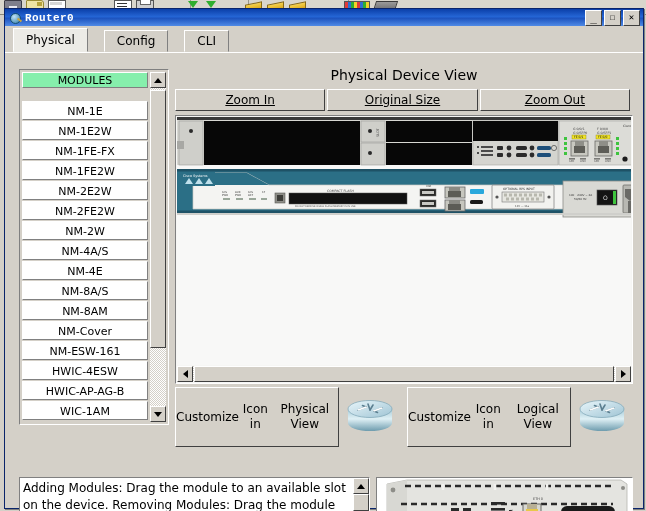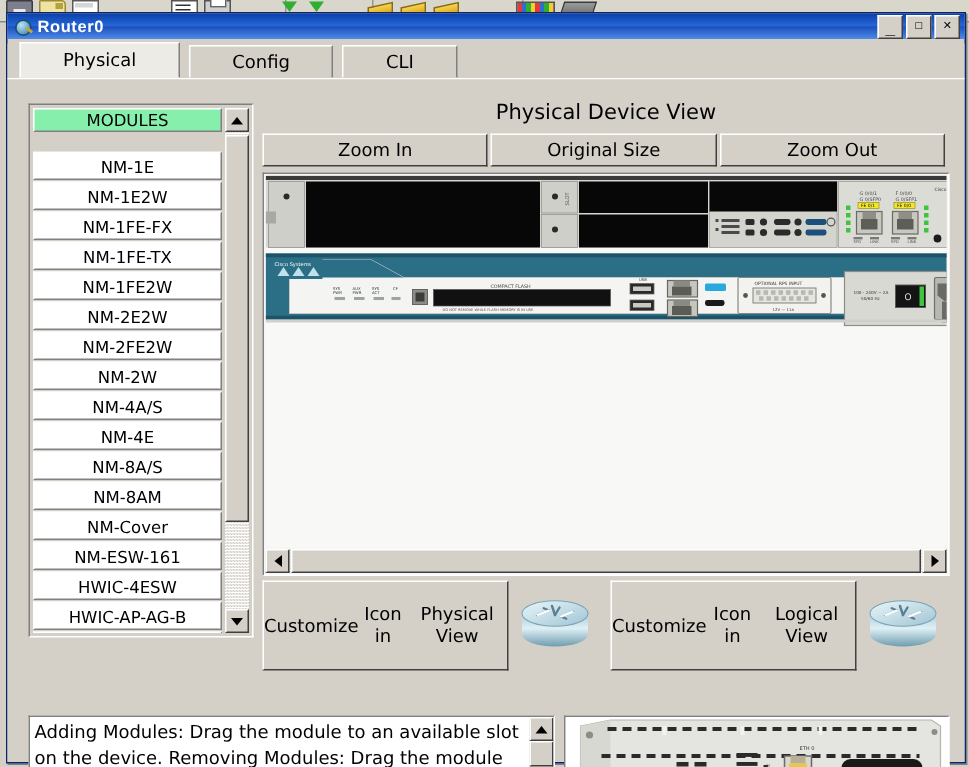--- a/index.html
+++ b/index.html
@@ -51,43 +51,43 @@
     height:17px;
     background:linear-gradient(180deg,#0b3fa8 0%,#2668d8 48%,#1a51bd 52%,#4f8ae6 100%);
     display:flex;align-items:center;padding:0 2px;
   }
   #title-icon{width:13px;height:13px;margin:0 3px 0 2px;position:relative;}
   #title-icon:before{content:"";position:absolute;left:1px;top:2px;width:9px;height:9px;border-radius:50%;
      background:radial-gradient(circle at 35% 30%,#bfe2f5,#2e7ba8);border:1px solid #17506e;}
   #title-icon:after{content:"";position:absolute;left:8px;top:8px;width:5px;height:2px;background:#caa43a;transform:rotate(40deg);}
   #title-text{
     color:#fff;font-weight:bold;font-size:11px;
-    font-family:Liberation Sans, sans-serif;
+    font-family:Liberation Mono, monospace;
     letter-spacing:.4px;
   }
   #win-buttons{margin-left:auto;display:flex;gap:2px;padding-right:1px;}
   .winbtn{
     width:15px;height:14px;background:#d4d0c8;
     border:1px solid;border-color:#fff #404040 #404040 #fff;
     position:relative;cursor:default;
   }
   .winbtn span{position:absolute;left:0;right:0;top:0;bottom:0;
     display:flex;align-items:center;justify-content:center;font-size:9px;line-height:1;
     font-family:"DejaVu Sans Mono","Liberation Mono",monospace;color:#000;}
   .wb-min span{align-items:flex-end;padding-bottom:2px;font-size:11px;}
   
   #tabstrip{
     height:23px;position:relative;background:#d4d0c8;
     border-bottom:1px solid #fff;margin-top:3px;padding-left:8px;
     display:flex;align-items:flex-end;
   }
   .tab{
-    height:20px;line-height:20px;padding:0 28px;font-size:12px;
+    height:20px;line-height:20px;padding:0 12px;font-size:12px;
     background:#d4d0c8;border:1px solid;border-color:#fff #808080 #d4d0c8 #fff;
-    margin-right:6px;position:relative;cursor:default;
+    margin-right:16px;position:relative;cursor:default;
     font-family:"DejaVu Sans","Liberation Sans",sans-serif;
   }
   .tab.active{background:#ecebe6;height:22px;line-height:22px;border-bottom-color:#ecebe6;z-index:2;}
   
   #content{position:absolute;left:0;top:44px;right:0;bottom:0;background:#d4d0c8;}
   
   #modules-panel{
     position:absolute;left:14px;top:16px;width:148px;height:354px;
     border:1px solid;border-color:#808080 #fff #fff #808080;background:#d4d0c8;
   }
@@ -123,21 +123,21 @@
   }
   #mod-down{position:absolute;left:0;bottom:0;}
   
   #right-pane{position:absolute;left:170px;top:10px;right:10px;bottom:0;}
   #pdv-title{text-align:center;font-size:14px;height:24px;line-height:24px;
     font-family:"DejaVu Sans","Liberation Sans",sans-serif;}
   #zoom-bar{display:flex;height:22px;margin-top:2px;}
   .zoom-btn{
     flex:1;margin-right:2px;background:#d4d0c8;font-size:12px;
     border:1px solid;border-color:#fff #404040 #404040 #fff;
-    display:flex;align-items:center;justify-content:center;cursor:default;
+    display:flex;align-items:center;justify-content:center;cursor:default;text-decoration:underline;
   }
   .zoom-btn:last-child{margin-right:3px;}
   
   #device-view{
     position:absolute;left:0;top:52px;right:0;height:267px;
     border:1px solid;border-color:#808080 #fff #fff #808080;background:#f6f6f4;overflow:hidden;
   }
   #device-canvas{position:absolute;left:1px;top:1px;right:1px;bottom:18px;background:#f8f8f7;overflow:hidden;}
   #hscroll{position:absolute;left:1px;right:1px;bottom:1px;height:16px;
     background:repeating-conic-gradient(#d4d0c8 0% 25%,#fff 0% 50%) 50%/2px 2px;}
@@ -224,21 +224,20 @@
 
   <div id="content">
 
     <div id="modules-panel">
       <div id="modules-inner">
         <div id="modules-header">MODULES</div>
         <div id="modules-list">
           <div class="mod-item">NM-1E</div>
           <div class="mod-item">NM-1E2W</div>
           <div class="mod-item">NM-1FE-FX</div>
-          <div class="mod-item">NM-1FE-TX</div>
           <div class="mod-item">NM-1FE2W</div>
           <div class="mod-item">NM-2E2W</div>
           <div class="mod-item">NM-2FE2W</div>
           <div class="mod-item">NM-2W</div>
           <div class="mod-item">NM-4A/S</div>
           <div class="mod-item">NM-4E</div>
           <div class="mod-item">NM-8A/S</div>
           <div class="mod-item">NM-8AM</div>
           <div class="mod-item">NM-Cover</div>
           <div class="mod-item">NM-ESW-161</div>

